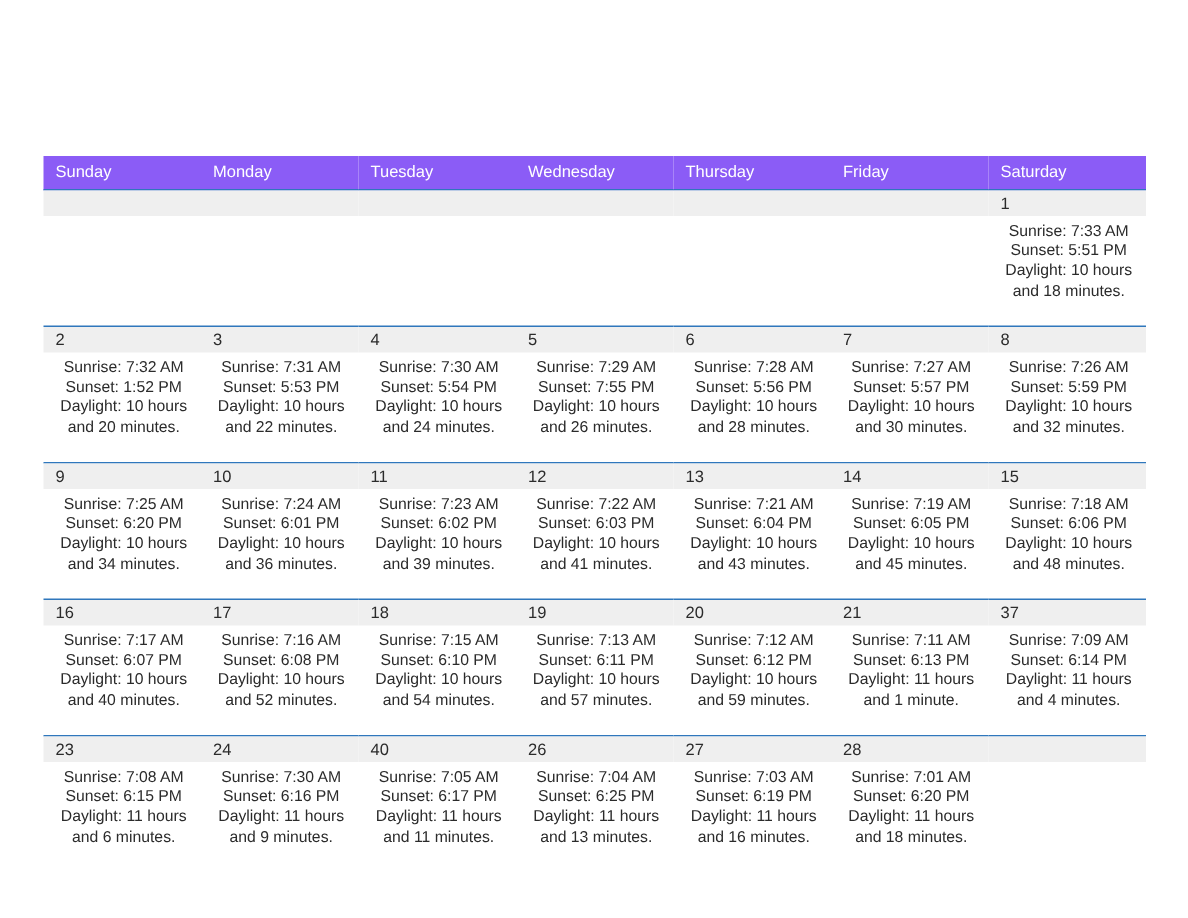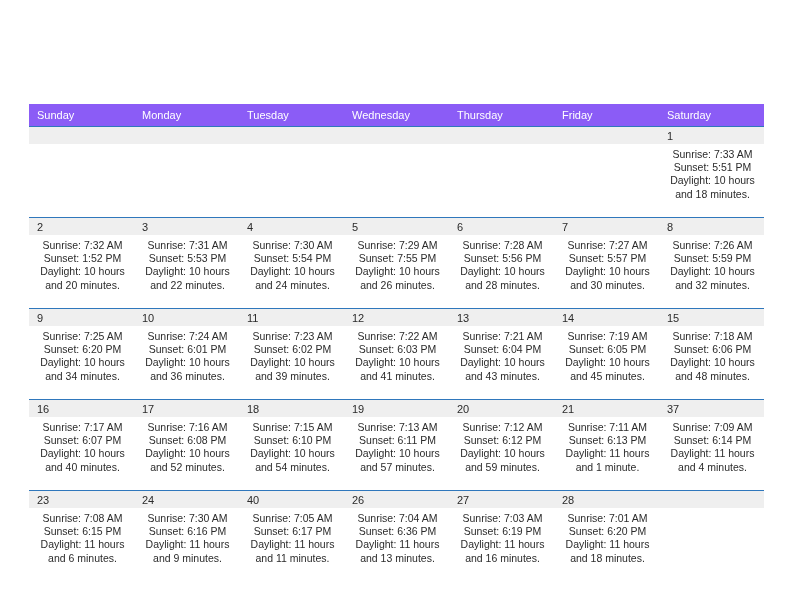--- a/index.html
+++ b/index.html
@@ -483,21 +483,21 @@
                   <div class="ln">Daylight: 11 hours</div>
                   <div class="ln">and 11 minutes.</div>
                 </div>
               </div>
             </td>
             <td>
               <div class="cell-inner">
                 <div class="daynum-band">26</div>
                 <div class="cell-body">
                   <div class="ln">Sunrise: 7:04 AM</div>
-                  <div class="ln">Sunset: 6:36 PM</div>
+                  <div class="ln">Sunset: 6:25 PM</div>
                   <div class="ln">Daylight: 11 hours</div>
                   <div class="ln">and 13 minutes.</div>
                 </div>
               </div>
             </td>
             <td>
               <div class="cell-inner">
                 <div class="daynum-band">27</div>
                 <div class="cell-body">
                   <div class="ln">Sunrise: 7:03 AM</div>

